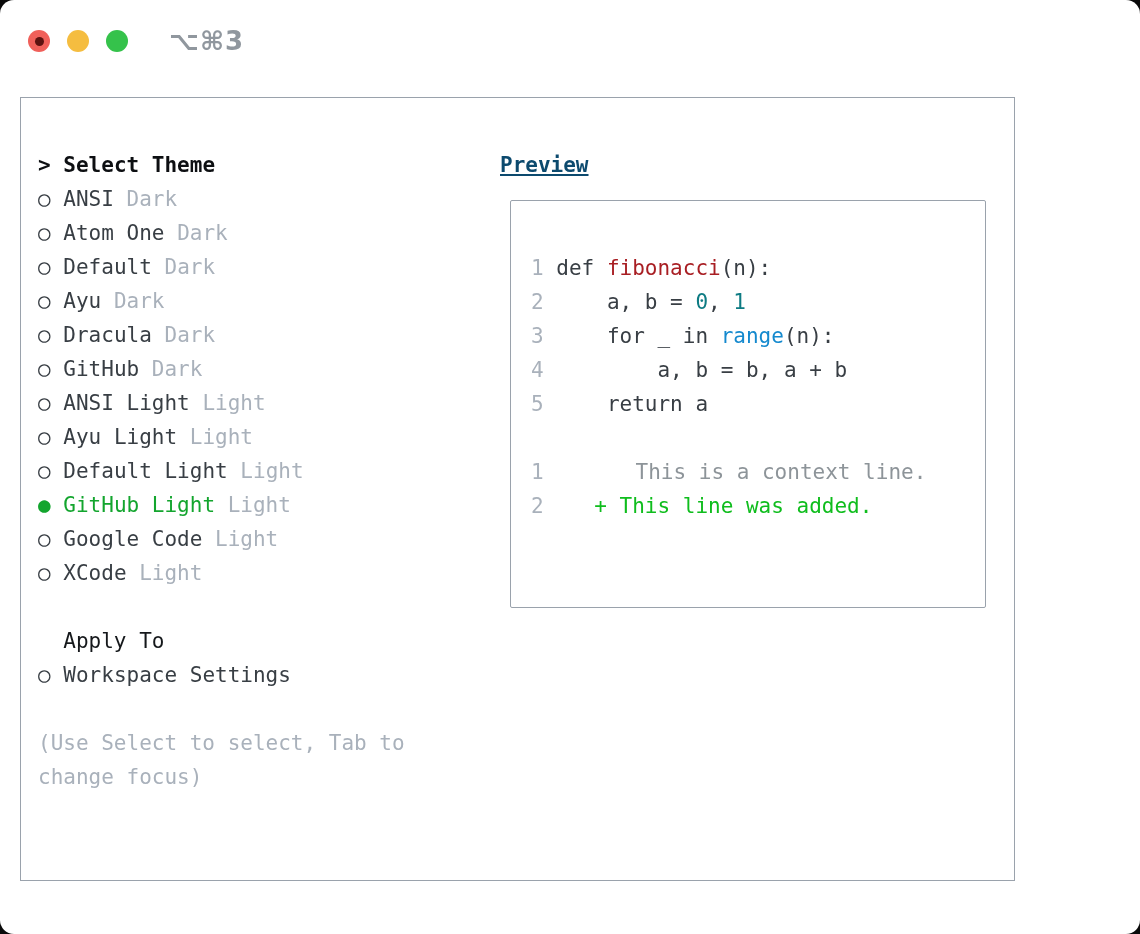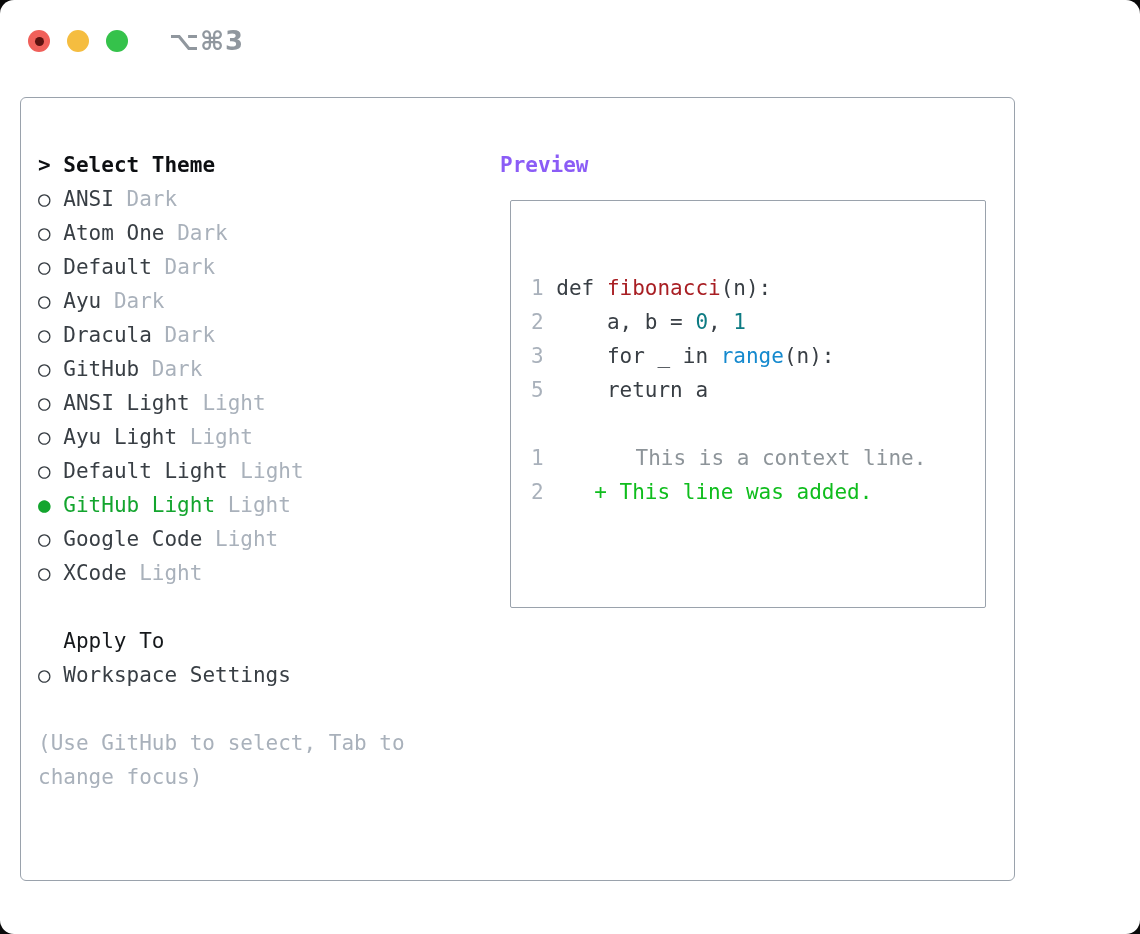--- a/index.html
+++ b/index.html
@@ -42,21 +42,21 @@
     letter-spacing: 1px;
   }
 
   
   .panel {
     position: absolute;
     left: 20px; top: 97px;
     width: 995px; height: 784px;
     box-sizing: border-box;
     border: 1.5px solid #9aa2ac;
-    border-radius: 6px;
+    border-radius: 0;
     background: #ffffff;
     display: flex;
     padding-top: 50px;
     padding-left: 17px;
   }
 
   .row {
     height: 34px;
     line-height: 34px;
     font-size: 21px;
@@ -71,30 +71,30 @@
   .marker { color: #383e44; }
   .marker.sel { color: #13a52e; }
   .item-name { color: #383e44; }
   .item-name.sel { color: #13a52e; }
   .variant { color: #a9b1bb; }
   .applyto-row { color: #15181b; padding-left: 2ch; }
   .hint { color: #a9b1bb; }
 
   
   .right-col { flex: none; }
-  .preview-label-row { font-weight: bold; color: #8b5cf6; }
+  .preview-label-row { font-weight: bold; color: #0c4a6e; text-decoration: underline; }
   .preview-box {
     margin-top: 18px;
     margin-left: 10px;
     width: 476px;
     height: 408px;
     box-sizing: border-box;
     border: 1.5px solid #9aa2ac;
     border-radius: 2px;
-    padding-top: 70px;
+    padding-top: 50px;
     padding-left: 20px;
     overflow: hidden;
   }
   .lineno { color: #a9b1bb; }
   .c-code { color: #383e44; }
   .c-func { color: #a81e23; }
   .c-num { color: #0e7b83; }
   .c-builtin { color: #1489ce; }
   .d-context { color: #8d9499; margin-left: 8px; }
   .d-deleted { color: #cf3124; }
@@ -128,31 +128,32 @@
         <div class="row"><span class="marker sel">●</span> <span class="item-name sel">GitHub Light</span> <span class="variant">Light</span></div>
         <div class="row"><span class="marker">○</span> <span class="item-name">Google Code</span> <span class="variant">Light</span></div>
         <div class="row"><span class="marker">○</span> <span class="item-name">XCode</span> <span class="variant">Light</span></div>
       </div>
     <div class="blank"></div>
     <div class="row applyto-row">Apply To</div>
     <div id="apply-list">
         <div class="row"><span class="marker">○</span> <span class="item-name">Workspace Settings</span></div>
       </div>
     <div class="blank"></div>
-    <div class="row hint">(Use GitHub to select, Tab to</div>
+    <div class="row hint">(Use Select to select, Tab to</div>
     <div class="row hint">change focus)</div>
   </div>
 
   <div class="right-col">
     <div class="row preview-label-row">Preview</div>
     <div class="preview-box">
       <div id="code-lines">
           <div class="row"><span class="lineno">1</span> <span class="c-code">def </span><span class="c-func">fibonacci</span><span class="c-code">(n):</span></div>
           <div class="row"><span class="lineno">2</span> <span class="c-code">    a, b = </span><span class="c-num">0</span><span class="c-code">, </span><span class="c-num">1</span></div>
           <div class="row"><span class="lineno">3</span> <span class="c-code">    for _ in </span><span class="c-builtin">range</span><span class="c-code">(n):</span></div>
+          <div class="row"><span class="lineno">4</span> <span class="c-code">        a, b = b, a + b</span></div>
           <div class="row"><span class="lineno">5</span> <span class="c-code">    return a</span></div>
         </div>
       <div class="blank"></div>
       <div id="diff-lines">
           <div class="row"><span class="lineno">1</span>    <span class="d-context"> </span> <span class="d-context">This is a context line.</span></div>
           <div class="row"><span class="lineno">2</span>    <span class="d-added">+</span> <span class="d-added">This line was added.</span></div>
         </div>
     </div>
   </div>
 </div>

